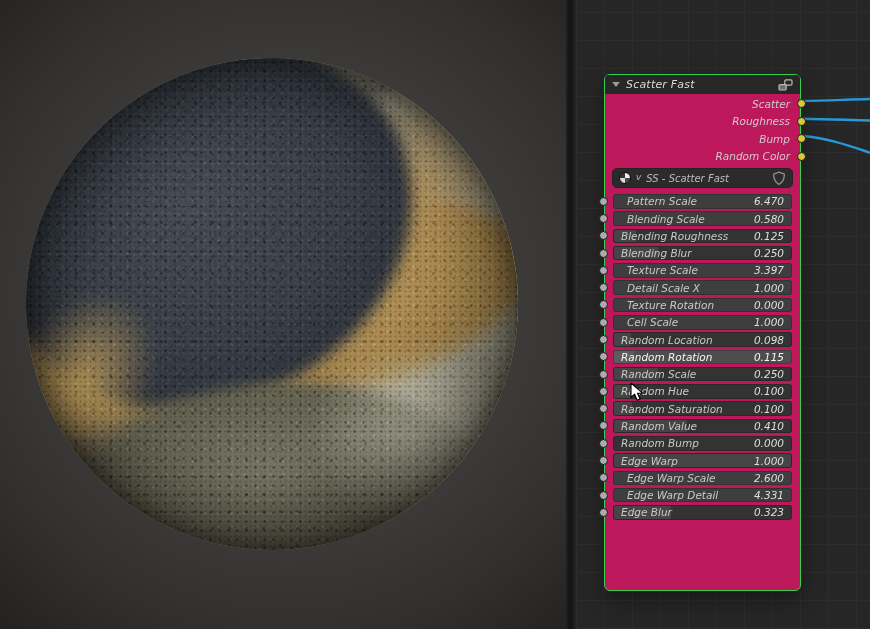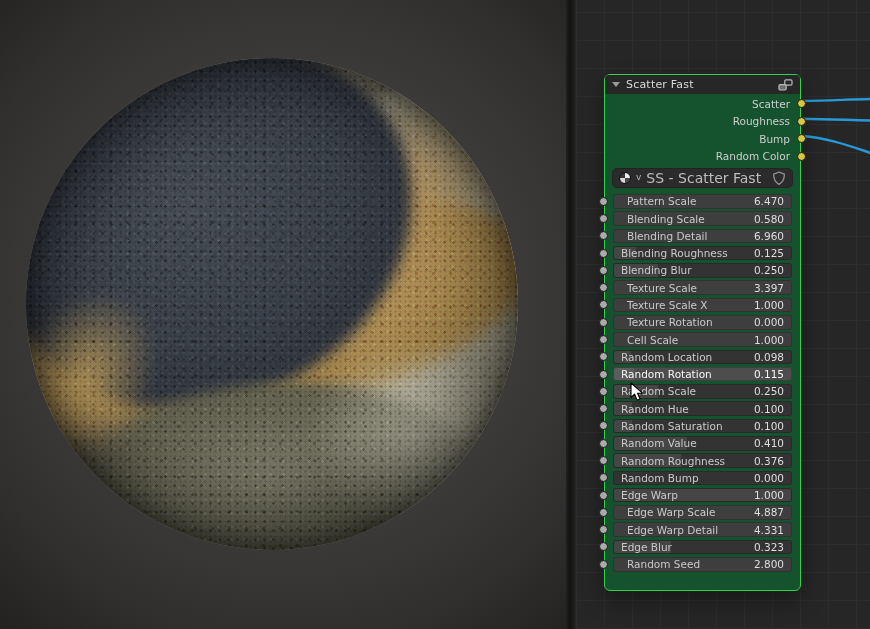--- a/index.html
+++ b/index.html
@@ -77,41 +77,41 @@
     background-color:#262626;
     background-image:
       linear-gradient(#2d2d2d 1px, transparent 1px),
       linear-gradient(90deg, #2d2d2d 1px, transparent 1px);
     background-size:28px 28px;background-position:0 12px;
   }
   svg.wires{position:absolute;left:0;top:0;width:870px;height:629px;z-index:1;pointer-events:none;}
   
   .node{
     position:absolute;left:604px;top:74px;width:197px;height:517px;z-index:2;
-    background:#14532d;border:1.5px solid #35d14e;border-radius:6px;
-    box-sizing:border-box;box-shadow:0 10px 22px rgba(0,0,0,0.35);
+    background:#be185d;border:1.5px solid #35d14e;border-radius:6px;
+    box-sizing:border-box;box-shadow:0 10px 22px rgba(0,0,0,0.35);font-style:italic;
   }
   .node-header{height:19px;background:#272727;border-radius:4px 4px 0 0;
     display:flex;align-items:center;padding:0 7px;gap:6px;}
   .tri{width:0;height:0;border-left:4px solid transparent;border-right:4px solid transparent;
     border-top:5px solid #9a9a9a;}
   .node-title{font-size:11px;color:#dadada;flex:1;letter-spacing:.2px;}
   .outputs{padding-top:1px;}
   .output-row{position:relative;height:17.5px;display:flex;align-items:center;
     justify-content:flex-end;padding-right:10px;font-size:10.5px;color:#cdcdcd;}
   .socket{position:absolute;width:9px;height:9px;border-radius:50%;
     border:1px solid #171717;box-sizing:border-box;}
   .output-socket{right:-6px;top:calc(50% - 4.5px);background:#d8c63c;}
   .input-socket{left:-14px;top:calc(50% - 4.5px);background:#ababab;}
   .group-row{margin:3px 7px;height:20px;background:#2b2b2b;border:1px solid #232323;
     border-radius:5px;display:flex;align-items:center;padding:0 6px;gap:5px;box-sizing:border-box;}
   .material-icon{width:12px;height:12px;border-radius:50%;border:1px solid #141414;box-sizing:border-box;
     background:conic-gradient(#ececec 0 25%, #4a4a4a 0 50%, #d8d8d8 0 75%, #353535 0);}
   .chev{font-size:9px;color:#b5b5b5;margin-top:-2px;}
-  .group-label{flex:1;font-size:14px;color:#bdbdbd;}
+  .group-label{flex:1;font-size:10px;color:#bdbdbd;}
   .params{padding:3px 8px 0 8px;}
   .param-row{position:relative;height:14.6px;margin-bottom:2.7px;font-size:10.5px;
     display:flex;align-items:center;}
   .track{position:absolute;inset:0;border-radius:3px;overflow:hidden;
     border:1px solid rgba(0,0,0,0.18);box-sizing:border-box;}
   .param-row.field .track{background:#3e3e3e;}
   .param-row.slider .track{background:#333333;}
   .fill{position:absolute;left:0;top:0;bottom:0;background:#454545;}
   .param-row.hover .track{background:#4d4d4d;}
   .param-row.hover .fill{background:#5c5c5c;}
@@ -195,26 +195,20 @@
         <span class="socket input-socket"></span>
         <span class="plabel">Pattern Scale</span>
         <span class="pvalue">6.470</span>
       </div>
       <div class="param-row field">
         <div class="track"></div>
         <span class="socket input-socket"></span>
         <span class="plabel">Blending Scale</span>
         <span class="pvalue">0.580</span>
       </div>
-      <div class="param-row field">
-        <div class="track"></div>
-        <span class="socket input-socket"></span>
-        <span class="plabel">Blending Detail</span>
-        <span class="pvalue">6.960</span>
-      </div>
       <div class="param-row slider">
         <div class="track">
           <div class="fill" style="width: 12.5%;"></div>
         </div>
         <span class="socket input-socket"></span>
         <span class="plabel">Blending Roughness</span>
         <span class="pvalue">0.125</span>
       </div>
       <div class="param-row slider">
         <div class="track">
@@ -226,21 +220,21 @@
       </div>
       <div class="param-row field">
         <div class="track"></div>
         <span class="socket input-socket"></span>
         <span class="plabel">Texture Scale</span>
         <span class="pvalue">3.397</span>
       </div>
       <div class="param-row field">
         <div class="track"></div>
         <span class="socket input-socket"></span>
-        <span class="plabel">Texture Scale X</span>
+        <span class="plabel">Detail Scale X</span>
         <span class="pvalue">1.000</span>
       </div>
       <div class="param-row field">
         <div class="track"></div>
         <span class="socket input-socket"></span>
         <span class="plabel">Texture Rotation</span>
         <span class="pvalue">0.000</span>
       </div>
       <div class="param-row field">
         <div class="track"></div>
@@ -291,66 +285,52 @@
       <div class="param-row slider">
         <div class="track">
           <div class="fill" style="width: 41%;"></div>
         </div>
         <span class="socket input-socket"></span>
         <span class="plabel">Random Value</span>
         <span class="pvalue">0.410</span>
       </div>
       <div class="param-row slider">
         <div class="track">
-          <div class="fill" style="width: 37.6%;"></div>
-        </div>
-        <span class="socket input-socket"></span>
-        <span class="plabel">Random Roughness</span>
-        <span class="pvalue">0.376</span>
-      </div>
-      <div class="param-row slider">
-        <div class="track">
           <div class="fill" style="width: 0%;"></div>
         </div>
         <span class="socket input-socket"></span>
         <span class="plabel">Random Bump</span>
         <span class="pvalue">0.000</span>
       </div>
       <div class="param-row slider">
         <div class="track">
           <div class="fill" style="width: 100%;"></div>
         </div>
         <span class="socket input-socket"></span>
         <span class="plabel">Edge Warp</span>
         <span class="pvalue">1.000</span>
       </div>
       <div class="param-row field">
         <div class="track"></div>
         <span class="socket input-socket"></span>
         <span class="plabel">Edge Warp Scale</span>
-        <span class="pvalue">4.887</span>
+        <span class="pvalue">2.600</span>
       </div>
       <div class="param-row field">
         <div class="track"></div>
         <span class="socket input-socket"></span>
         <span class="plabel">Edge Warp Detail</span>
         <span class="pvalue">4.331</span>
       </div>
       <div class="param-row slider">
         <div class="track">
           <div class="fill" style="width: 32.3%;"></div>
         </div>
         <span class="socket input-socket"></span>
         <span class="plabel">Edge Blur</span>
         <span class="pvalue">0.323</span>
-      </div>
-      <div class="param-row field">
-        <div class="track"></div>
-        <span class="socket input-socket"></span>
-        <span class="plabel">Random Seed</span>
-        <span class="pvalue">2.800</span>
       </div>
     </div>
 </div>
 
 <svg class="cursor" width="18" height="20" viewBox="0 0 18 20">
   <path d="M1,1 L1,15.5 L4.6,12.2 L7.2,18.3 L10.1,17 L7.5,11.2 L12.6,11.2 Z" fill="#ffffff" stroke="#000000" stroke-width="1.1" stroke-linejoin="round"></path>
 </svg>
 
 </body></html>

